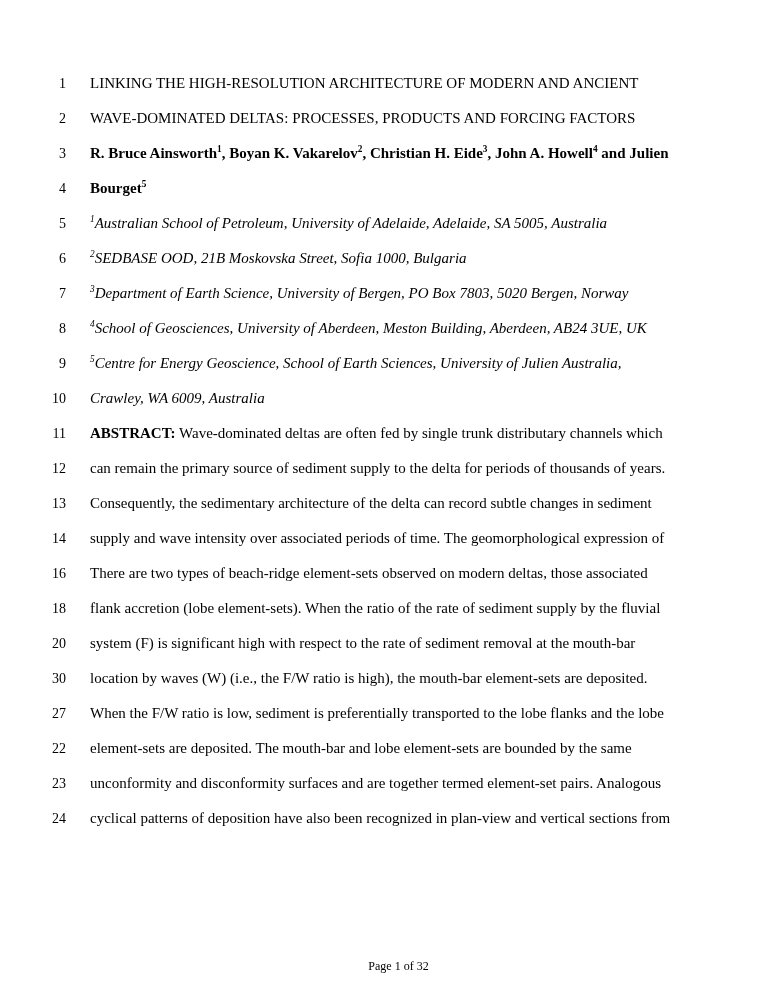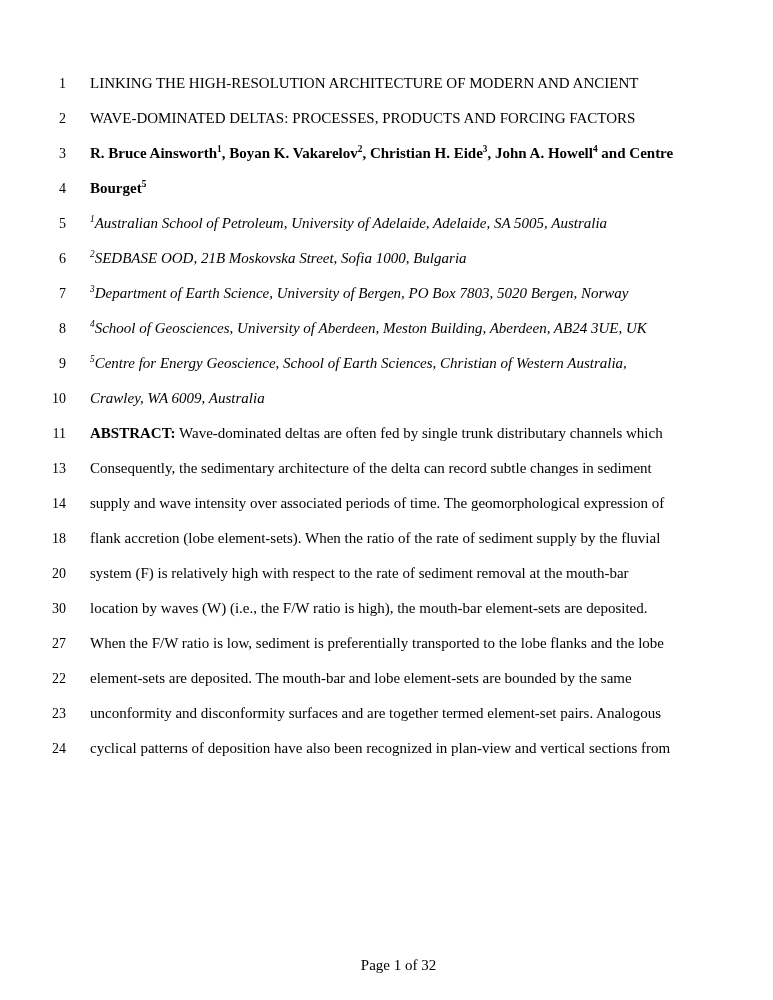--- a/index.html
+++ b/index.html
@@ -44,40 +44,40 @@
     line-height: 0;
   }
   .seg-b { font-weight: bold; }
   .seg-i { font-style: italic; }
   .footer {
     position: absolute;
     left: 0;
     right: 0;
     bottom: 26px;
     text-align: center;
-    font-size: 15px;
+    font-size: 12px;
     margin-left: 24px;
   }
 </style>
 </head>
 <body>
 
 <div class="page">
   <div class="lines">
       <div class="line">
         <span class="num">1</span>
         <span class="text"><span>LINKING THE HIGH-RESOLUTION ARCHITECTURE OF MODERN AND ANCIENT</span></span>
       </div>
       <div class="line">
         <span class="num">2</span>
         <span class="text"><span>WAVE-DOMINATED DELTAS: PROCESSES, PRODUCTS AND FORCING FACTORS</span></span>
       </div>
       <div class="line">
         <span class="num">3</span>
-        <span class="text"><span class="seg-b">R. Bruce Ainsworth</span><sup class="seg-b">1</sup><span class="seg-b">, Boyan K. Vakarelov</span><sup class="seg-b">2</sup><span class="seg-b">, Christian H. Eide</span><sup class="seg-b">3</sup><span class="seg-b">, John A. Howell</span><sup class="seg-b">4</sup><span class="seg-b"> and Centre</span></span>
+        <span class="text"><span class="seg-b">R. Bruce Ainsworth</span><sup class="seg-b">1</sup><span class="seg-b">, Boyan K. Vakarelov</span><sup class="seg-b">2</sup><span class="seg-b">, Christian H. Eide</span><sup class="seg-b">3</sup><span class="seg-b">, John A. Howell</span><sup class="seg-b">4</sup><span class="seg-b"> and Julien</span></span>
       </div>
       <div class="line">
         <span class="num">4</span>
         <span class="text"><span class="seg-b">Bourget</span><sup class="seg-b">5</sup></span>
       </div>
       <div class="line">
         <span class="num">5</span>
         <span class="text"><sup class="seg-i">1</sup><span class="seg-i">Australian School of Petroleum, University of Adelaide, Adelaide, SA 5005, Australia</span></span>
       </div>
       <div class="line">
@@ -87,45 +87,53 @@
       <div class="line">
         <span class="num">7</span>
         <span class="text"><sup class="seg-i">3</sup><span class="seg-i">Department of Earth Science, University of Bergen, PO Box 7803, 5020 Bergen, Norway</span></span>
       </div>
       <div class="line">
         <span class="num">8</span>
         <span class="text"><sup class="seg-i">4</sup><span class="seg-i">School of Geosciences, University of Aberdeen, Meston Building, Aberdeen, AB24 3UE, UK</span></span>
       </div>
       <div class="line">
         <span class="num">9</span>
-        <span class="text"><sup class="seg-i">5</sup><span class="seg-i">Centre for Energy Geoscience, School of Earth Sciences, Christian of Western Australia,</span></span>
+        <span class="text"><sup class="seg-i">5</sup><span class="seg-i">Centre for Energy Geoscience, School of Earth Sciences, University of Julien Australia,</span></span>
       </div>
       <div class="line">
         <span class="num">10</span>
         <span class="text"><span class="seg-i">Crawley, WA 6009, Australia</span></span>
       </div>
       <div class="line">
         <span class="num">11</span>
         <span class="text"><span class="seg-b">ABSTRACT:</span><span> Wave-dominated deltas are often fed by single trunk distributary channels which</span></span>
       </div>
       <div class="line">
+        <span class="num">12</span>
+        <span class="text"><span>can remain the primary source of sediment supply to the delta for periods of thousands of years.</span></span>
+      </div>
+      <div class="line">
         <span class="num">13</span>
         <span class="text"><span>Consequently, the sedimentary architecture of the delta can record subtle changes in sediment</span></span>
       </div>
       <div class="line">
         <span class="num">14</span>
         <span class="text"><span>supply and wave intensity over associated periods of time. The geomorphological expression of</span></span>
       </div>
       <div class="line">
+        <span class="num">16</span>
+        <span class="text"><span>There are two types of beach-ridge element-sets observed on modern deltas, those associated</span></span>
+      </div>
+      <div class="line">
         <span class="num">18</span>
         <span class="text"><span>flank accretion (lobe element-sets). When the ratio of the rate of sediment supply by the fluvial</span></span>
       </div>
       <div class="line">
         <span class="num">20</span>
-        <span class="text"><span>system (F) is relatively high with respect to the rate of sediment removal at the mouth-bar</span></span>
+        <span class="text"><span>system (F) is significant high with respect to the rate of sediment removal at the mouth-bar</span></span>
       </div>
       <div class="line">
         <span class="num">30</span>
         <span class="text"><span>location by waves (W) (i.e., the F/W ratio is high), the mouth-bar element-sets are deposited.</span></span>
       </div>
       <div class="line">
         <span class="num">27</span>
         <span class="text"><span>When the F/W ratio is low, sediment is preferentially transported to the lobe flanks and the lobe</span></span>
       </div>
       <div class="line">

